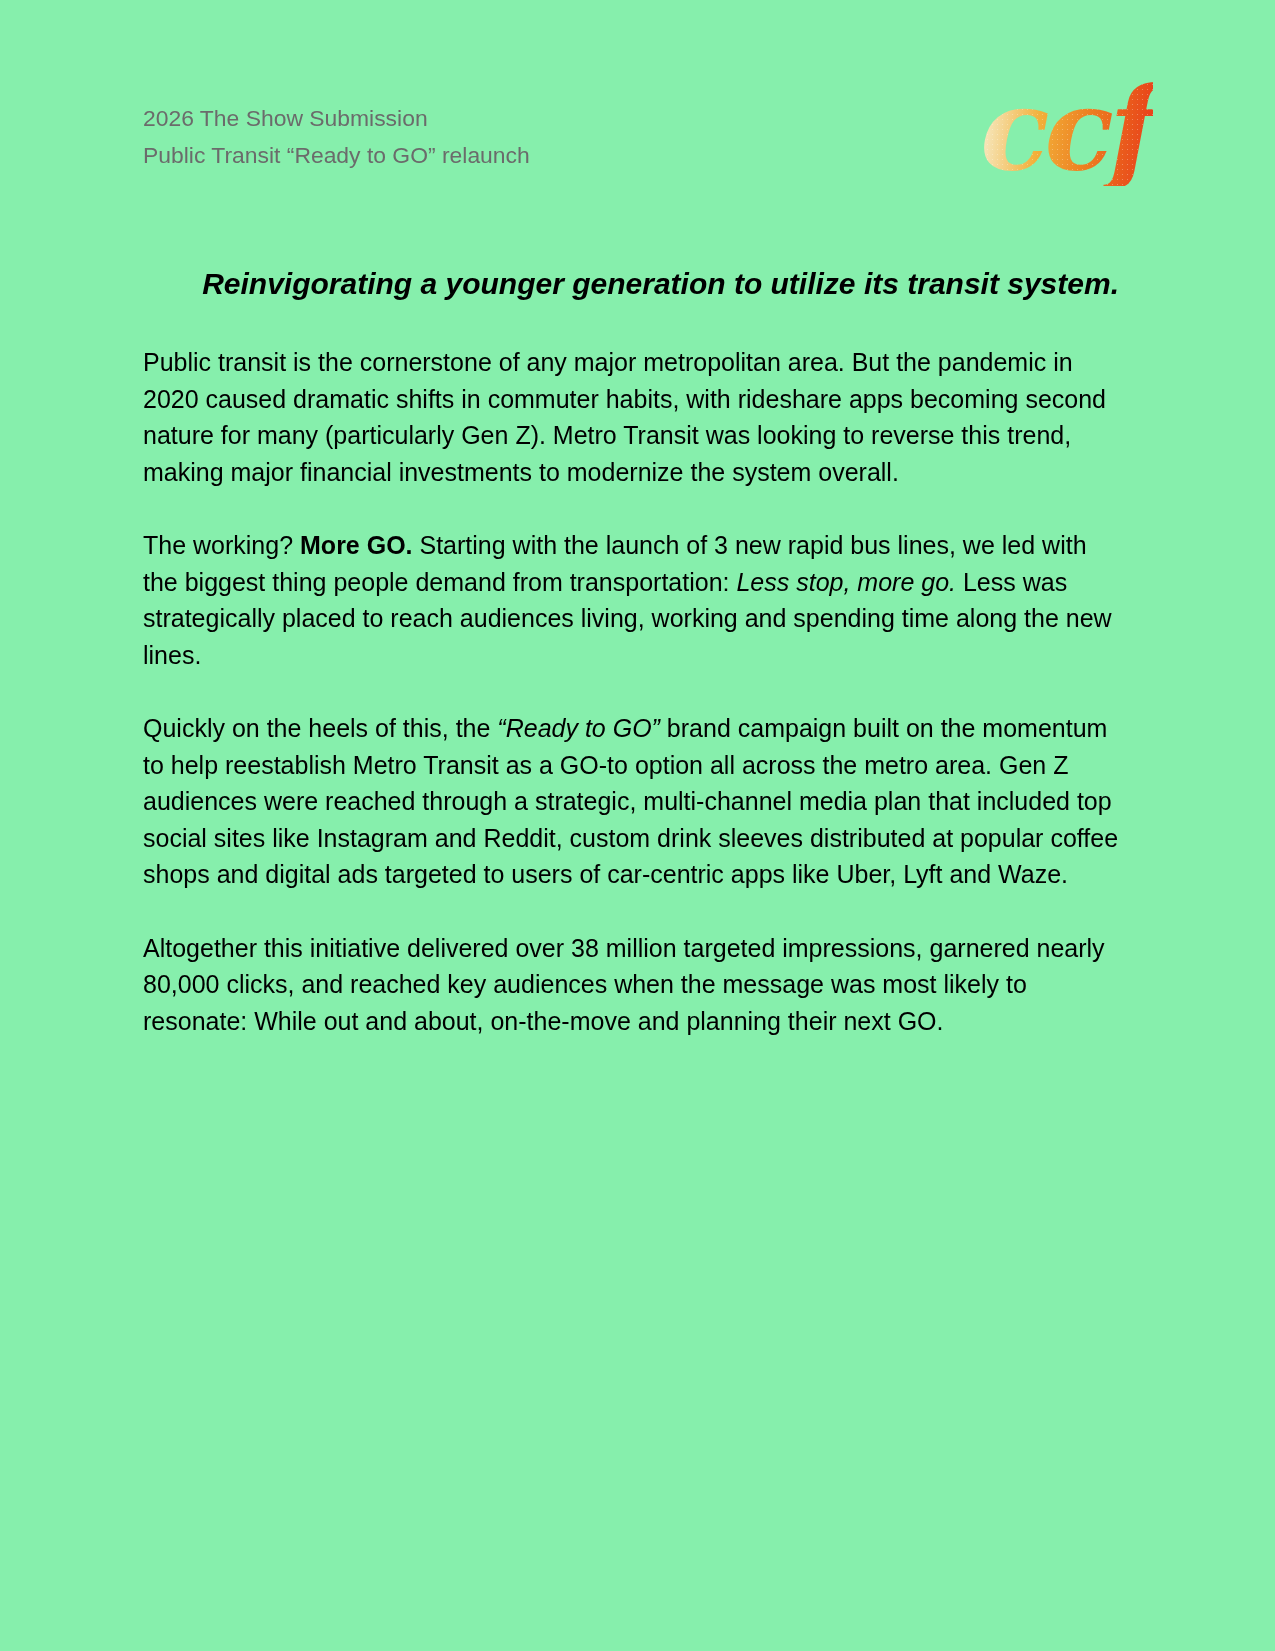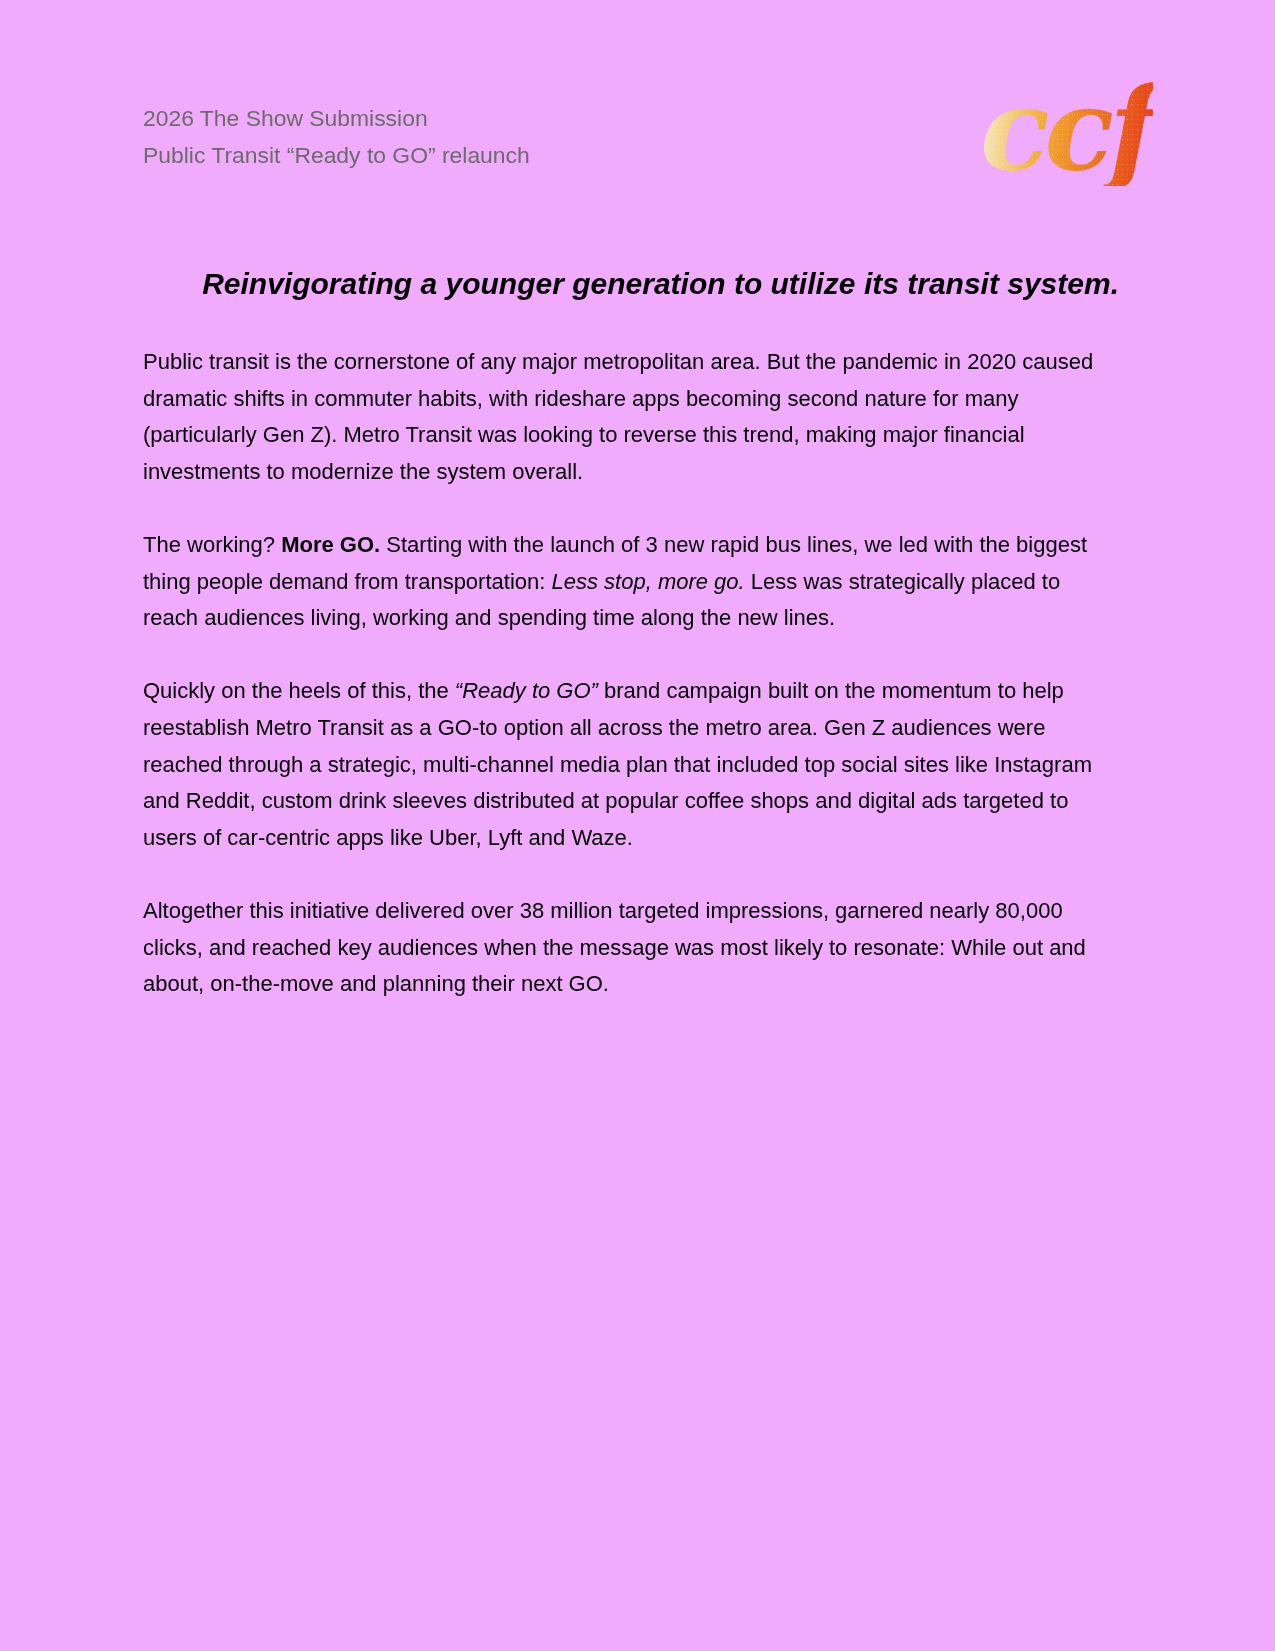--- a/index.html
+++ b/index.html
@@ -1,20 +1,20 @@
 <!DOCTYPE html>
 <html><head>
 <meta charset="utf-8">
 <style>
   html, body { margin: 0; padding: 0; background: #ffffff; }
   .page {
     position: relative;
     width: 1275px;
     height: 1651px;
-    background: #f0abfc;
+    background: #86efac;
     font-family: "Liberation Sans", "DejaVu Sans", sans-serif;
     color: #000000;
     overflow: hidden;
   }
   .header-text {
     position: absolute;
     left: 143px;
     top: 100px;
     font-size: 22.9px;
     line-height: 36.6px;
@@ -48,21 +48,21 @@
     margin: 0 0 42px 0;
     font-size: 30px;
     line-height: 37px;
     font-weight: 700;
     font-style: italic;
     color: #000000;
     text-align: right;
   }
   .content p {
     margin: 36.6px 0 0 0;
-    font-size: 22px;
+    font-size: 25px;
     line-height: 36.6px;
   }
   .content p.first { margin-top: 0; }
   .run-bold { font-weight: 700; margin-top: 41px; }
   .run-italic { font-style: italic; }
 </style>
 </head>
 <body>
 
 <div class="page">

